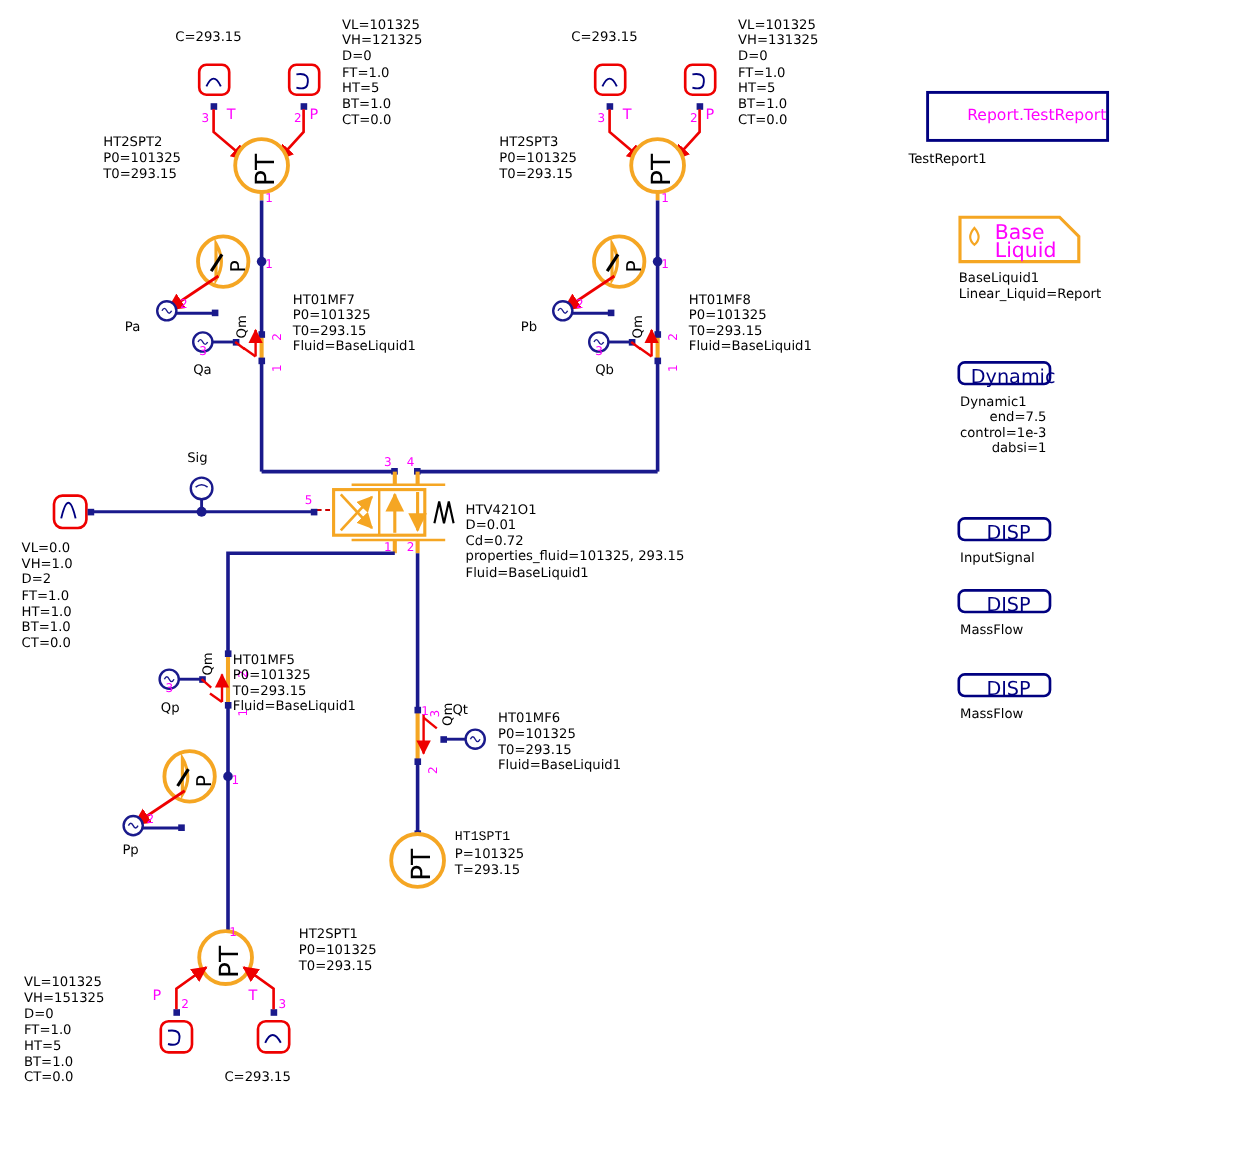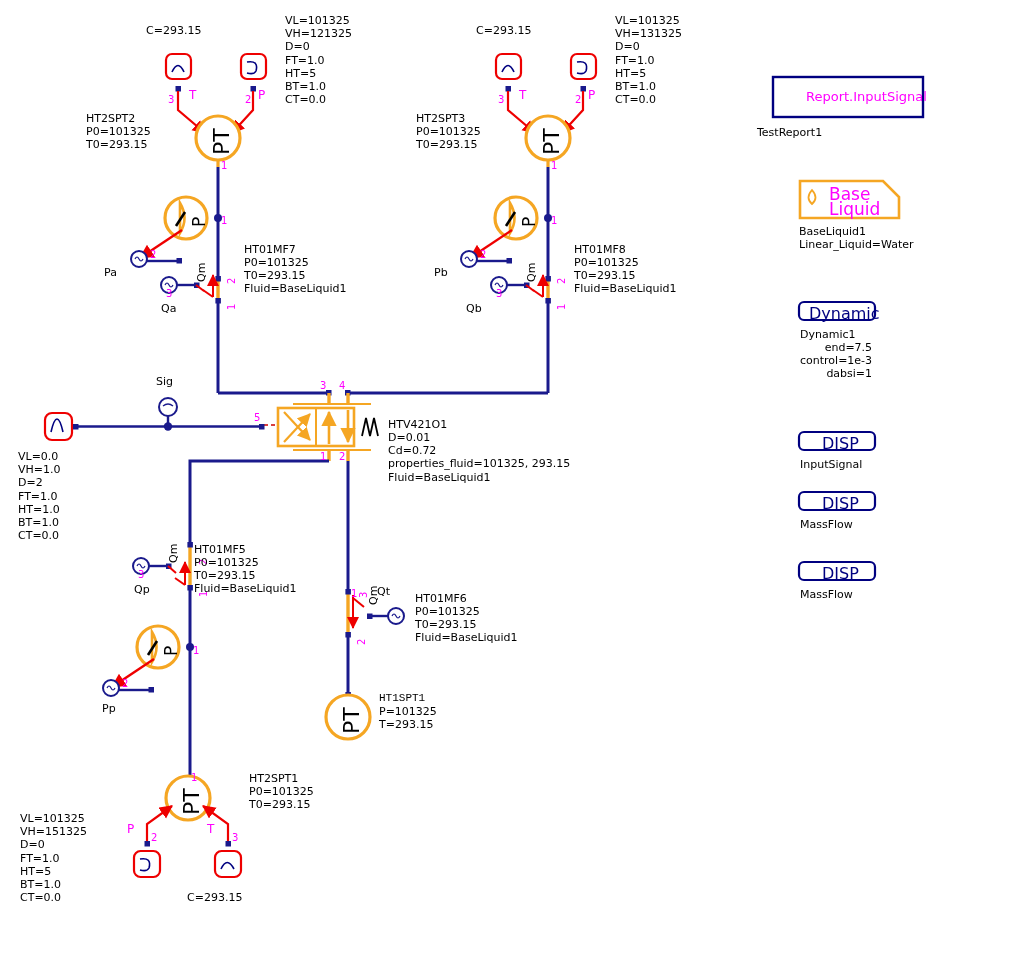--- a/index.html
+++ b/index.html
@@ -281,21 +281,21 @@
 <div class="port" style="left:166px;top:288px;">3</div>
 <div class="port rot" style="left:226px;top:284px;">2</div>
 <div class="port rot" style="left:226px;top:310px;">1</div>
 <div class="port" style="left:221px;top:215px;">1</div>
 <div class="lbl" style="left:244px;top:243px;">HT01MF7</div>
 <div class="lbl" style="left:244px;top:256px;">P0=101325
 T0=293.15
 Fluid=BaseLiquid1</div>
 
 <div class="lbl" style="left:434px;top:266px;">Pb</div>
-<div class="lbl" style="left:466px;top:302px;">Qb</div>
+<div class="lbl" style="left:496px;top:302px;">Qb</div>
 <div class="vtext" style="left:525px;top:282px;">Qm</div>
 <div class="port" style="left:480px;top:249px;">2</div>
 <div class="port" style="left:496px;top:288px;">3</div>
 <div class="port rot" style="left:556px;top:284px;">2</div>
 <div class="port rot" style="left:556px;top:310px;">1</div>
 <div class="port" style="left:551px;top:215px;">1</div>
 <div class="lbl" style="left:574px;top:243px;">HT01MF8</div>
 <div class="lbl" style="left:574px;top:256px;">P0=101325
 T0=293.15
 Fluid=BaseLiquid1</div>
@@ -356,27 +356,27 @@
 HT=5
 BT=1.0
 CT=0.0</div>
 <div class="lbl" style="left:187px;top:891px;">C=293.15</div>
 <div class="port" style="left:151px;top:832px;">2</div>
 <div class="port" style="left:232px;top:832px;">3</div>
 <div class="boxlbl" style="left:127px;top:822px;font-size:12px;">P</div>
 <div class="boxlbl" style="left:207px;top:822px;font-size:12px;">T</div>
 <div class="port" style="left:191px;top:772px;">1</div>
 
-<div class="boxlbl" style="left:806px;top:89px;">Report.InputSignal</div>
+<div class="boxlbl" style="left:806px;top:89px;">Report.TestReport</div>
 <div class="lbl" style="left:757px;top:126px;">TestReport1</div>
 
 <div class="boxlbl" style="left:829px;top:184px;font-size:17px;">Base</div>
 <div class="boxlbl" style="left:829px;top:199px;font-size:17px;">Liquid</div>
 <div class="lbl" style="left:799px;top:225px;">BaseLiquid1</div>
-<div class="lbl" style="left:799px;top:238px;">Linear_Liquid=Water</div>
+<div class="lbl" style="left:799px;top:238px;">Linear_Liquid=Report</div>
 
 <div class="boxlbl2" style="left:809px;top:304px;">Dynamic</div>
 <div class="lbl" style="left:800px;top:328px;">Dynamic1</div>
 <div class="lbl" style="left:800px;top:341px;text-align:right;">end=7.5
 control=1e-3
 dabsi=1</div>
 
 <div class="boxlbl2" style="left:822px;top:434px;">DISP</div>
 <div class="lbl" style="left:800px;top:458px;">InputSignal</div>
 

